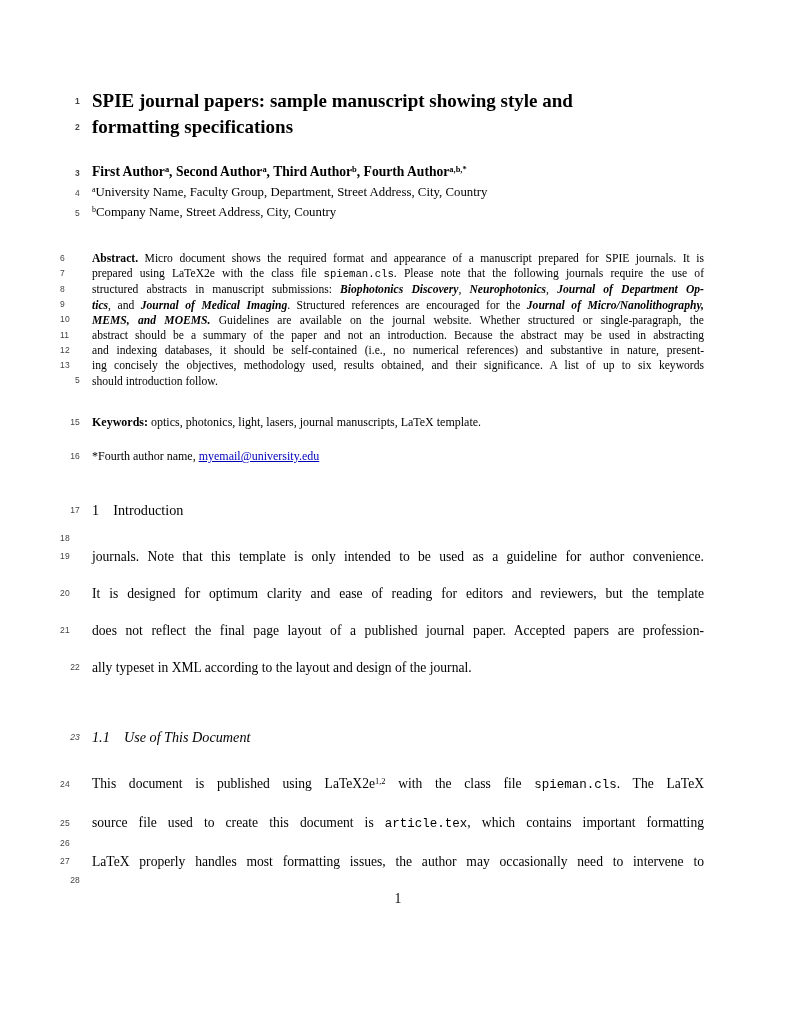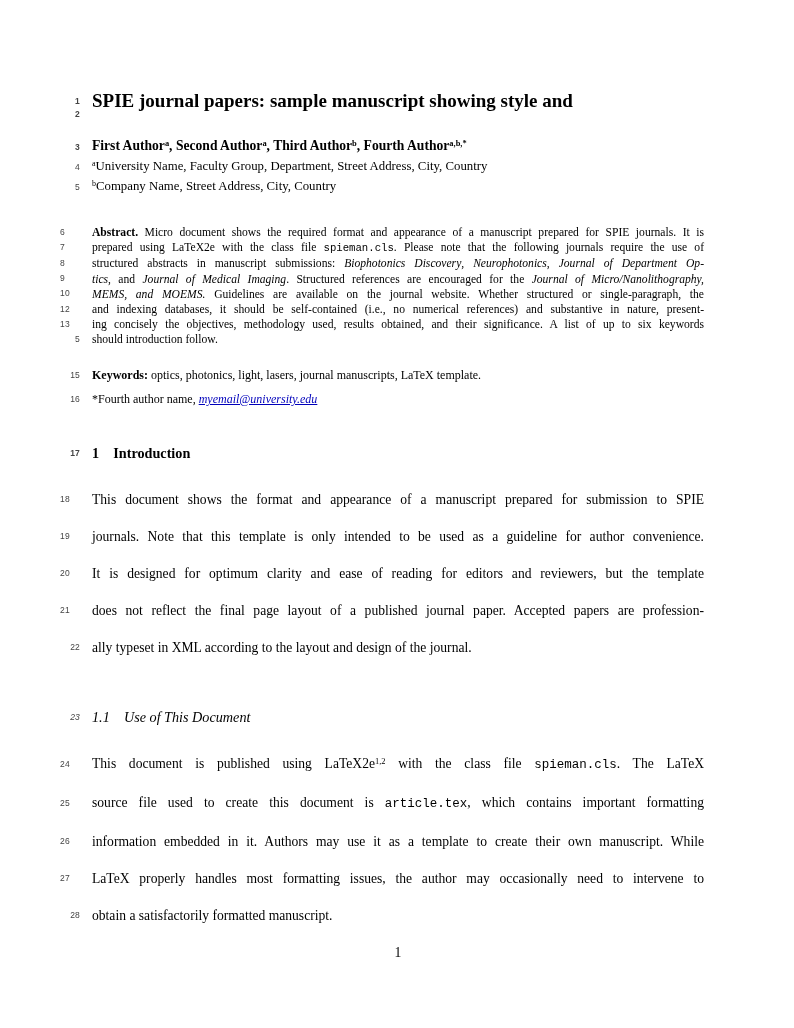--- a/index.html
+++ b/index.html
@@ -42,80 +42,80 @@
     text-align: justify;
     text-align-last: justify;
   }
   
   .title    { font-size: 19px;   line-height: 26px;   font-weight: bold; }
   .authors  { font-size: 13.6px; line-height: 19px;   font-weight: bold; }
   .affil    { font-size: 12.8px; line-height: 18px; }
   .abstract { font-size: 11.6px; line-height: 15.2px; }
   .keywords { font-size: 12px;   line-height: 15px; }
   .footnote { font-size: 12px;   line-height: 15px; }
-  .sec      { font-size: 14.2px; line-height: 20px;   font-weight: bold; }
+  .sec      { font-size: 14.2px; line-height: 20px;   font-weight: normal; }
   .subsec   { font-size: 14.2px; line-height: 20px;   font-style: italic; }
   .body     { font-size: 13.6px; line-height: 37px; }
   .pageno   { font-size: 13.6px; line-height: 18px;   text-align: center; }
   
   .authors.first  { margin-top: 22px; }
   .affil.first    { margin-top: 0; }
   .abstract.first { margin-top: 28px; }
-  .keywords.first { margin-top: 20px; }
-  .footnote.first { margin-top: 9px; }
+  .keywords.first { margin-top: 26px; }
+  .footnote.first { margin-top: 19px; }
   .sec.first      { margin-top: 36px; }
   .body.first     { margin-top: 18px; }
   .subsec.first   { margin-top: 41px; }
   .pageno.first   { margin-top: 10px; }
   
   .seg-b { font-weight: bold; }
-  .seg-i { font-style: italic; }
+  .seg-i { font-style: italic; font-weight: bold; }
   .seg-m {
     font-family: "Liberation Mono", monospace;
     font-size: 0.92em;
   }
   .seg-sup {
     font-size: 0.62em;
     position: relative;
     top: -0.45em;
   }
   a.email-link {
     color: var(--link-color, #0000bb);
     text-decoration: underline;
     cursor: pointer;
-    font-style: italic;
   }
 </style>
 </head>
 <body>
 
 <div class="page">
   <div class="content-col">
       <div class="line title first"><span class="line-no">1</span><span>SPIE journal papers: sample manuscript showing style and</span></div>
-      <div class="line title"><span class="line-no">2</span></div>
+      <div class="line title"><span class="line-no">2</span><span>formatting specifications</span></div>
       <div class="line authors first"><span class="line-no">3</span><span>First Author</span><span class="seg-sup">a</span><span>, Second Author</span><span class="seg-sup">a</span><span>, Third Author</span><span class="seg-sup">b</span><span>, Fourth Author</span><span class="seg-sup">a,b,*</span></div>
       <div class="line affil first"><span class="line-no">4</span><span class="seg-sup">a</span><span>University Name, Faculty Group, Department, Street Address, City, Country</span></div>
       <div class="line affil"><span class="line-no">5</span><span class="seg-sup">b</span><span>Company Name, Street Address, City, Country</span></div>
       <div class="line abstract first just"><span class="line-no">6</span><span class="seg-b">Abstract.</span><span> Micro document shows the required format and appearance of a manuscript prepared for SPIE journals. It is</span></div>
       <div class="line abstract just"><span class="line-no">7</span><span>prepared using LaTeX2e with the class file </span><span class="seg-m">spieman.cls</span><span>. Please note that the following journals require the use of</span></div>
       <div class="line abstract just"><span class="line-no">8</span><span>structured abstracts in manuscript submissions: </span><span class="seg-i">Biophotonics Discovery</span><span>, </span><span class="seg-i">Neurophotonics</span><span>, </span><span class="seg-i">Journal of Department Op-</span></div>
       <div class="line abstract just"><span class="line-no">9</span><span class="seg-i">tics</span><span>, and </span><span class="seg-i">Journal of Medical Imaging</span><span>. Structured references are encouraged for the </span><span class="seg-i">Journal of Micro/Nanolithography,</span></div>
       <div class="line abstract just"><span class="line-no">10</span><span class="seg-i">MEMS, and MOEMS.</span><span> Guidelines are available on the journal website. Whether structured or single-paragraph, the</span></div>
+      <div class="line abstract just"><span class="line-no">11</span><span>abstract should be a summary of the paper and not an introduction. Because the abstract may be used in abstracting</span></div>
       <div class="line abstract just"><span class="line-no">12</span><span>and indexing databases, it should be self-contained (i.e., no numerical references) and substantive in nature, present-</span></div>
       <div class="line abstract just"><span class="line-no">13</span><span>ing concisely the objectives, methodology used, results obtained, and their significance. A list of up to six keywords</span></div>
       <div class="line abstract"><span class="line-no">5</span><span>should introduction follow.</span></div>
       <div class="line keywords first"><span class="line-no">15</span><span class="seg-b">Keywords:</span><span> optics, photonics, light, lasers, journal manuscripts, LaTeX template.</span></div>
       <div class="line footnote first"><span class="line-no">16</span><span>*Fourth author name, </span><a href="#" class="email-link">myemail@university.edu</a></div>
       <div class="line sec first"><span class="line-no">17</span><span>1 Introduction</span></div>
-      <div class="line body first just"><span class="line-no">18</span><span>This document shows the format and appearance of a manuscript prepared for submission to SPIE</span></div>
+      <div class="line body first just"><span class="line-no">18</span></div>
       <div class="line body just"><span class="line-no">19</span><span>journals. Note that this template is only intended to be used as a guideline for author convenience.</span></div>
       <div class="line body just"><span class="line-no">20</span><span>It is designed for optimum clarity and ease of reading for editors and reviewers, but the template</span></div>
       <div class="line body just"><span class="line-no">21</span><span>does not reflect the final page layout of a published journal paper. Accepted papers are profession-</span></div>
       <div class="line body"><span class="line-no">22</span><span>ally typeset in XML according to the layout and design of the journal.</span></div>
       <div class="line subsec first"><span class="line-no">23</span><span>1.1 Use of This Document</span></div>
       <div class="line body first just"><span class="line-no">24</span><span>This document is published using LaTeX2e</span><span class="seg-sup">1,2</span><span> with the class file </span><span class="seg-m">spieman.cls</span><span>. The LaTeX</span></div>
       <div class="line body just"><span class="line-no">25</span><span>source file used to create this document is </span><span class="seg-m">article.tex</span><span>, which contains important formatting</span></div>
-      <div class="line body just"><span class="line-no">26</span><span>information embedded in it. Authors may use it as a template to create their own manuscript. While</span></div>
+      <div class="line body just"><span class="line-no">26</span></div>
       <div class="line body just"><span class="line-no">27</span><span>LaTeX properly handles most formatting issues, the author may occasionally need to intervene to</span></div>
-      <div class="line body"><span class="line-no">28</span><span>obtain a satisfactorily formatted manuscript.</span></div>
+      <div class="line body"><span class="line-no">28</span></div>
       <div class="line pageno first"><span>1</span></div>
     </div>
 </div>
 
 </body></html>

